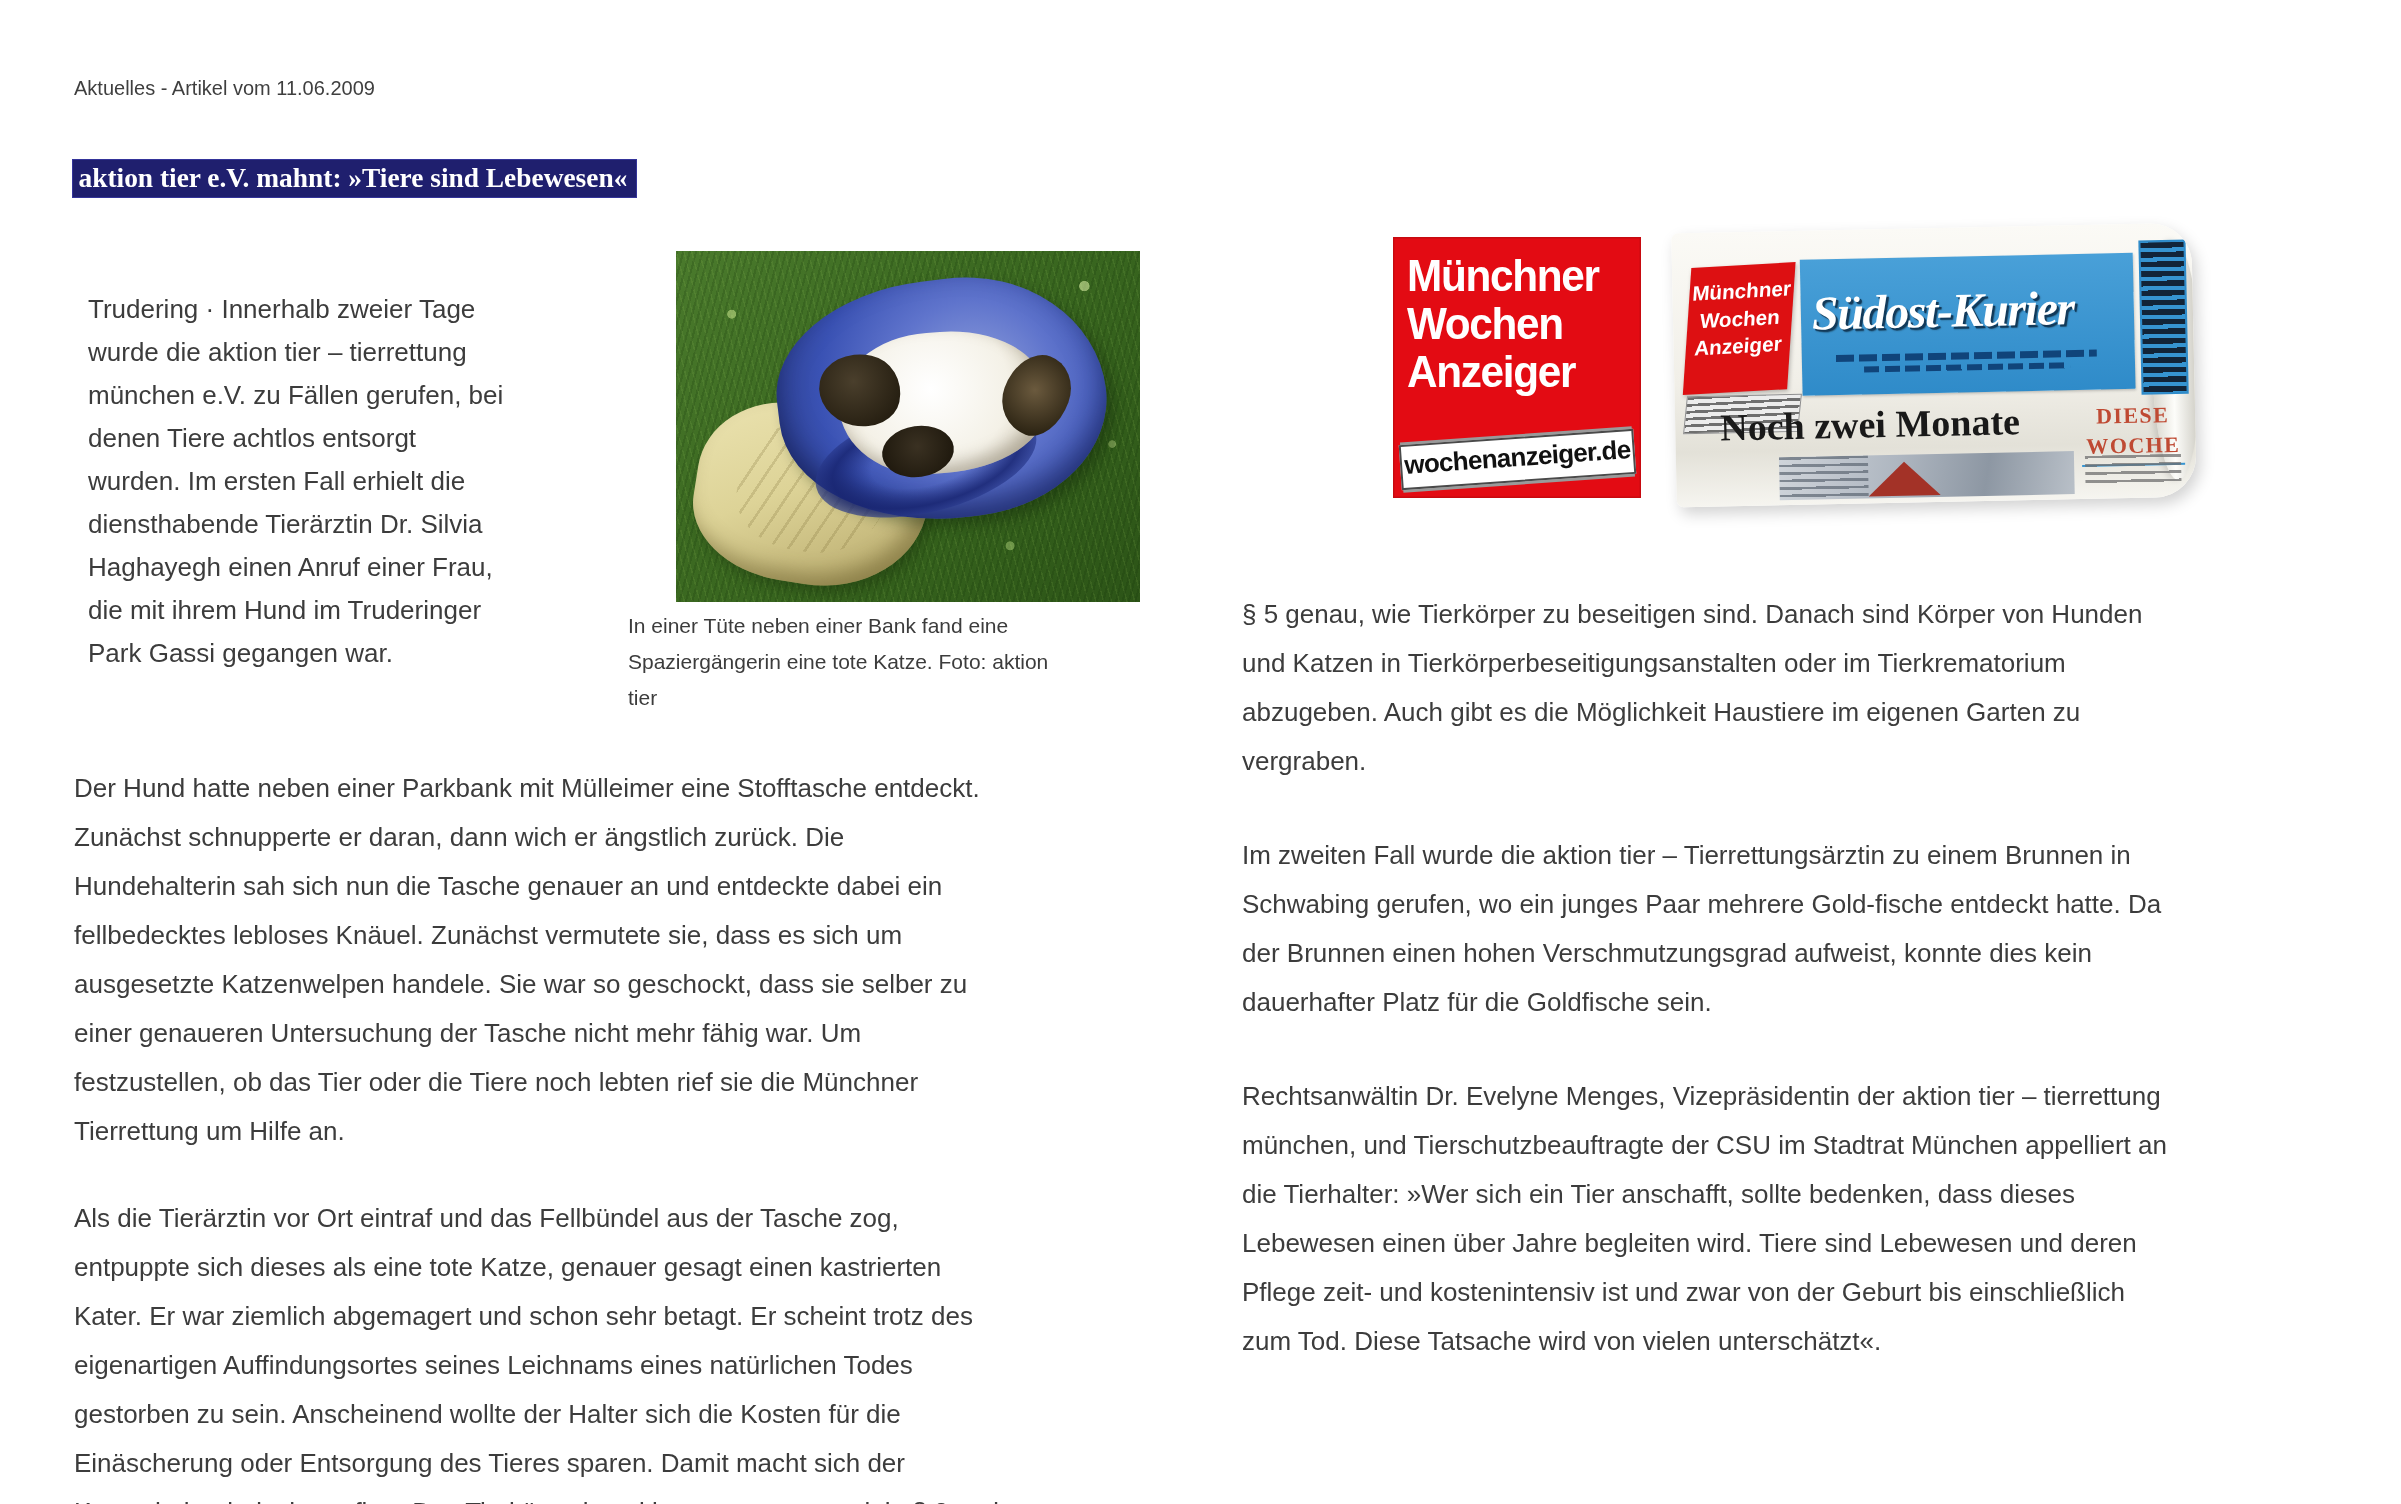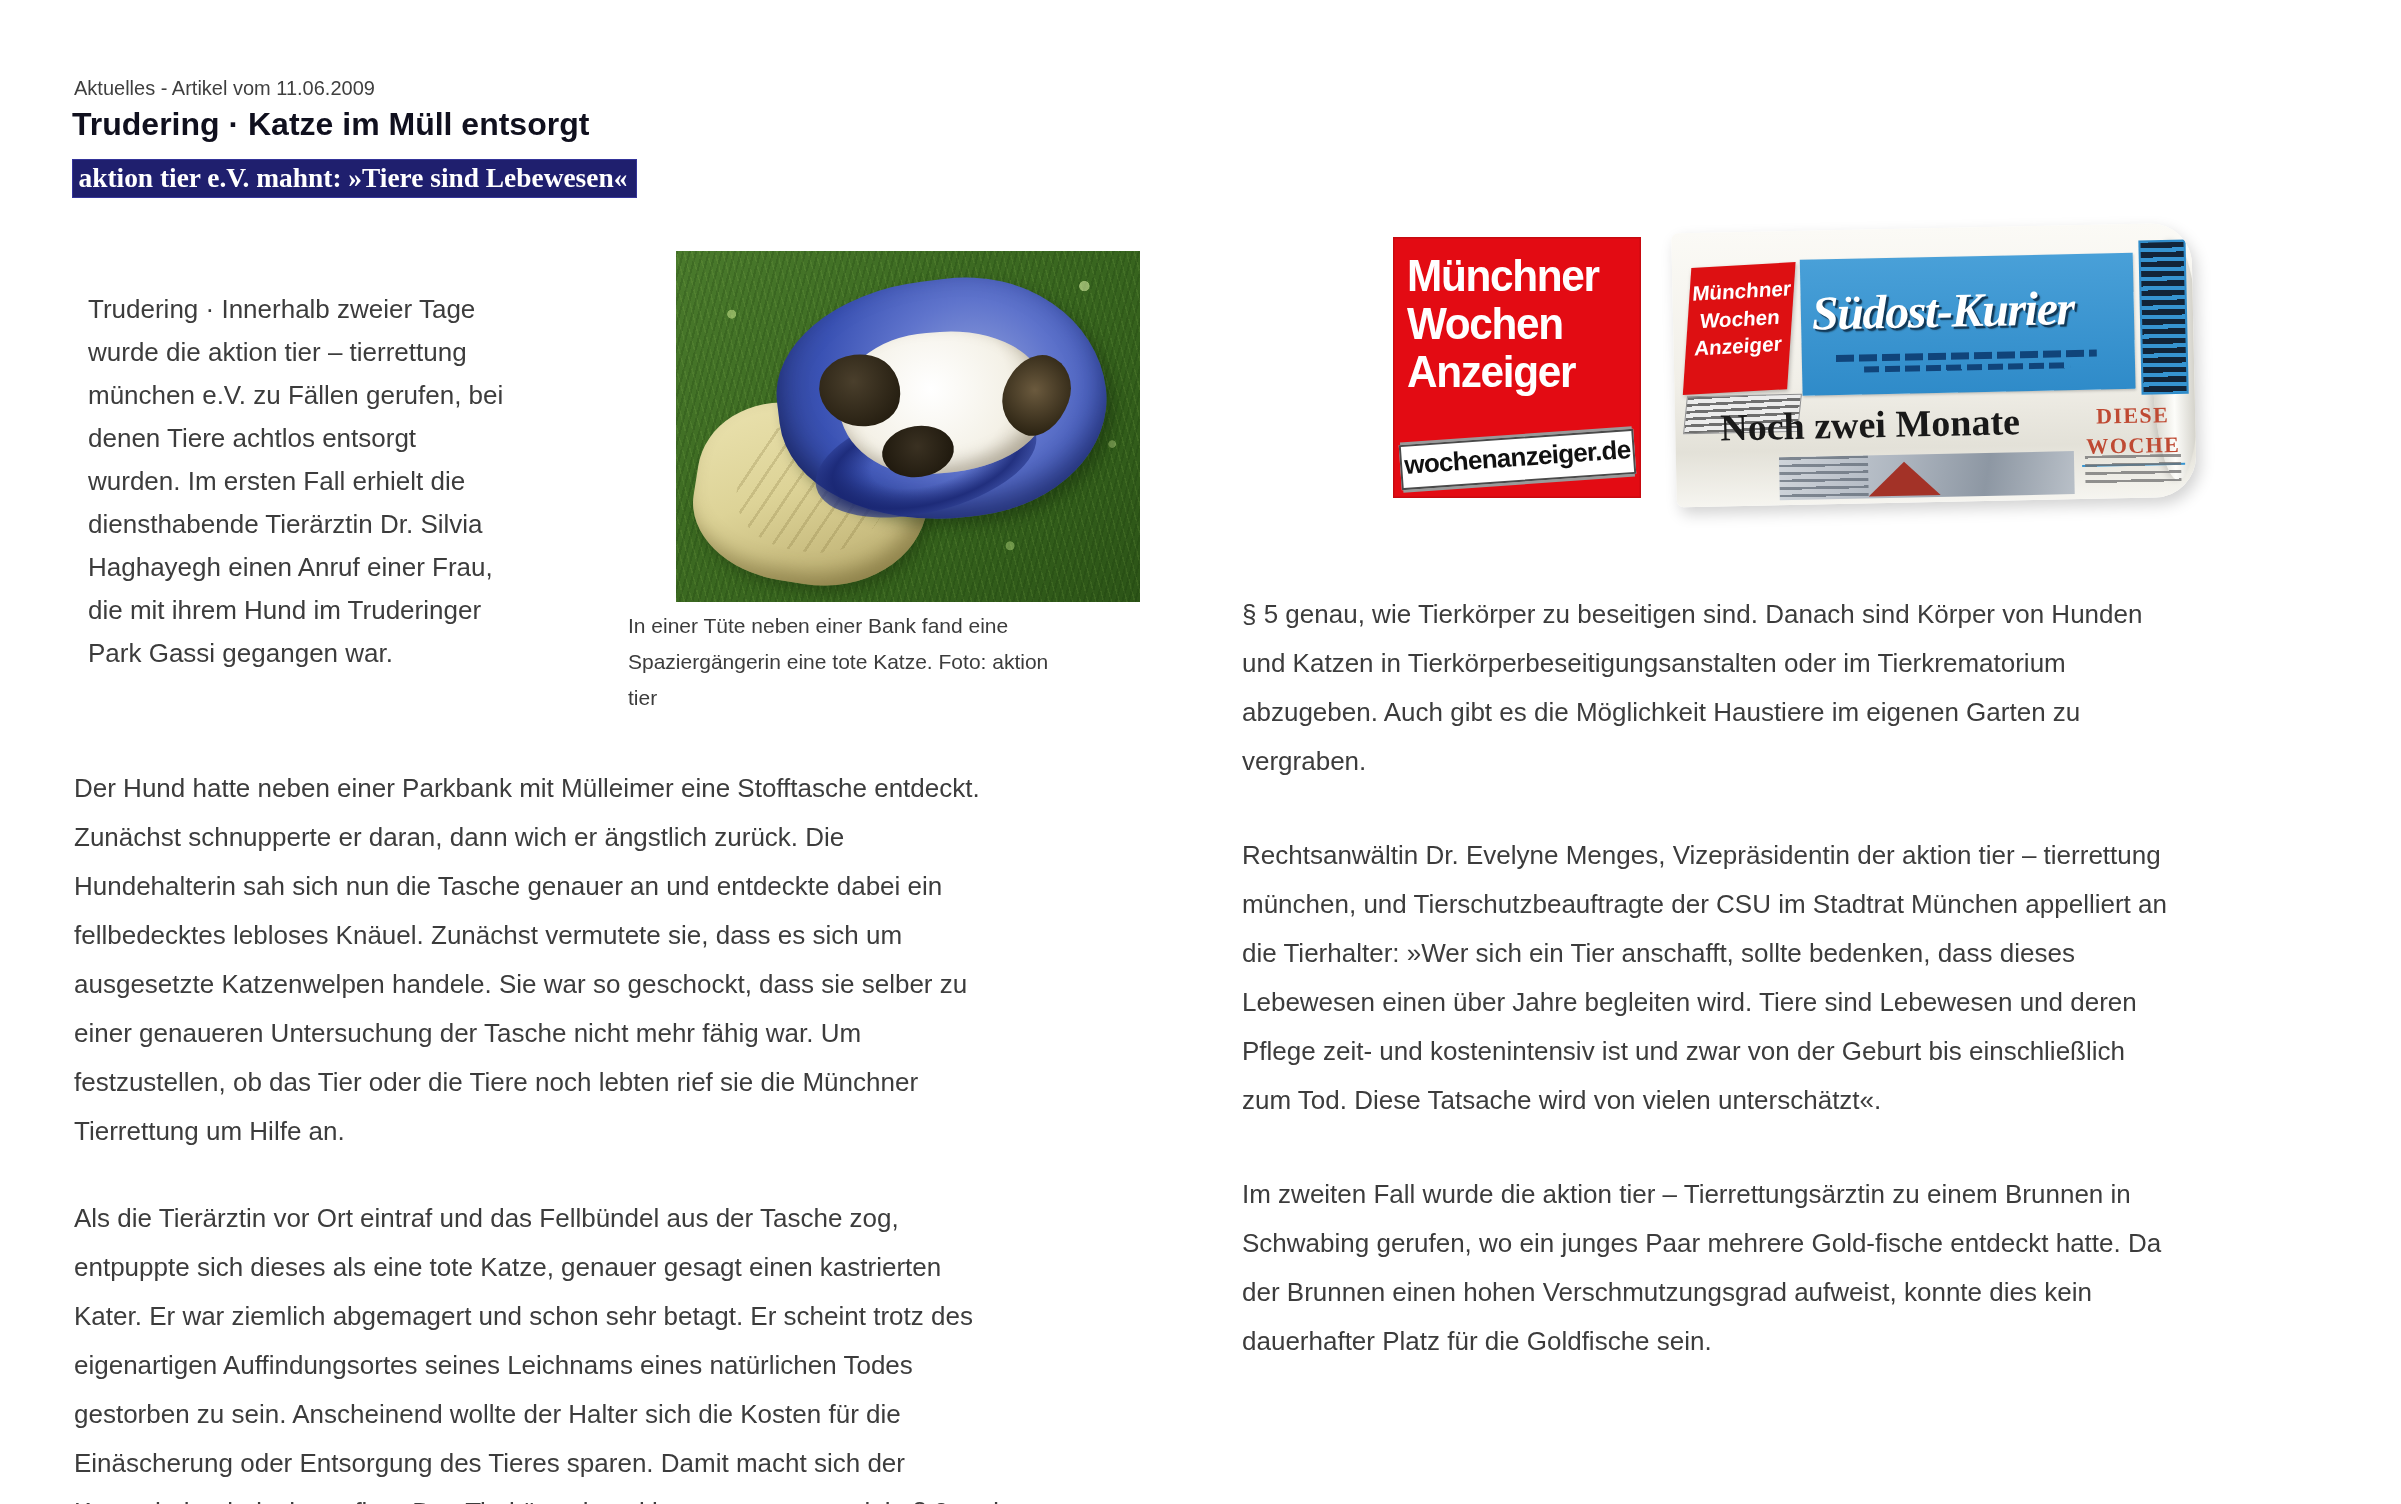--- a/index.html
+++ b/index.html
@@ -146,21 +146,20 @@
   .col p{margin:0;}
   .left-col p + p{margin-top:38px;}
   .right-col p + p{margin-top:45px;}
 </style>
 </head>
 <body>
 
 <div id="canvas">
 
   <div class="abs meta-line">Aktuelles - Artikel vom 11.06.2009</div>
-  <h1 class="abs headline" style="margin:0;">Trudering · Katze im Müll entsorgt</h1>
   <div class="abs subheadline-bar">aktion tier e.V. mahnt: »Tiere sind Lebewesen«</div>
 
   <div class="abs intro ml">Trudering · Innerhalb zweier Tage
 wurde die aktion tier – tierrettung
 münchen e.V. zu Fällen gerufen, bei
 denen Tiere achtlos entsorgt
 wurden. Im ersten Fall erhielt die
 diensthabende Tierärztin Dr. Silvia
 Haghayegh einen Anruf einer Frau,
 die mit ihrem Hund im Truderinger
@@ -225,26 +224,26 @@
 eigenartigen Auffindungsortes seines Leichnams eines natürlichen Todes
 gestorben zu sein. Anscheinend wollte der Halter sich die Kosten für die
 Einäscherung oder Entsorgung des Tieres sparen. Damit macht sich der
 Katzenhalter jedoch strafbar. Das Tierkörperbeseitigungsgesetz regelt in § 3 und</p>
   </div>
   <div class="abs col right-col">
     <p class="ml">§ 5 genau, wie Tierkörper zu beseitigen sind. Danach sind Körper von Hunden
 und Katzen in Tierkörperbeseitigungsanstalten oder im Tierkrematorium
 abzugeben. Auch gibt es die Möglichkeit Haustiere im eigenen Garten zu
 vergraben.</p>
+    <p class="ml">Im zweiten Fall wurde die aktion tier – Tierrettungsärztin zu einem Brunnen in
+Schwabing gerufen, wo ein junges Paar mehrere Gold-fische entdeckt hatte. Da
+der Brunnen einen hohen Verschmutzungsgrad aufweist, konnte dies kein
+dauerhafter Platz für die Goldfische sein.</p>
     <p class="ml">Rechtsanwältin Dr. Evelyne Menges, Vizepräsidentin der aktion tier – tierrettung
 münchen, und Tierschutzbeauftragte der CSU im Stadtrat München appelliert an
 die Tierhalter: »Wer sich ein Tier anschafft, sollte bedenken, dass dieses
 Lebewesen einen über Jahre begleiten wird. Tiere sind Lebewesen und deren
 Pflege zeit- und kostenintensiv ist und zwar von der Geburt bis einschließlich
 zum Tod. Diese Tatsache wird von vielen unterschätzt«.</p>
-    <p class="ml">Im zweiten Fall wurde die aktion tier – Tierrettungsärztin zu einem Brunnen in
-Schwabing gerufen, wo ein junges Paar mehrere Gold-fische entdeckt hatte. Da
-der Brunnen einen hohen Verschmutzungsgrad aufweist, konnte dies kein
-dauerhafter Platz für die Goldfische sein.</p>
   </div>
 
 </div>
 
 
 </body></html>

